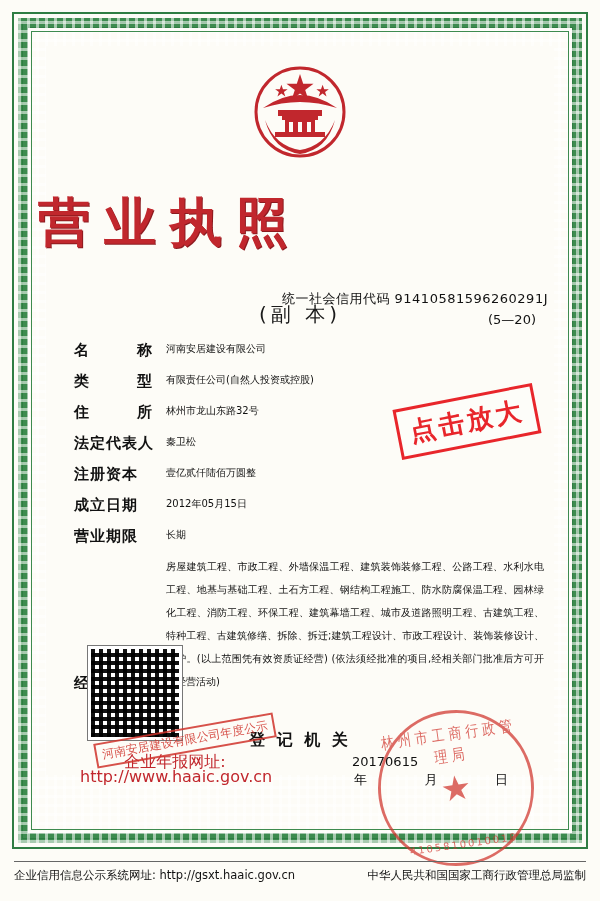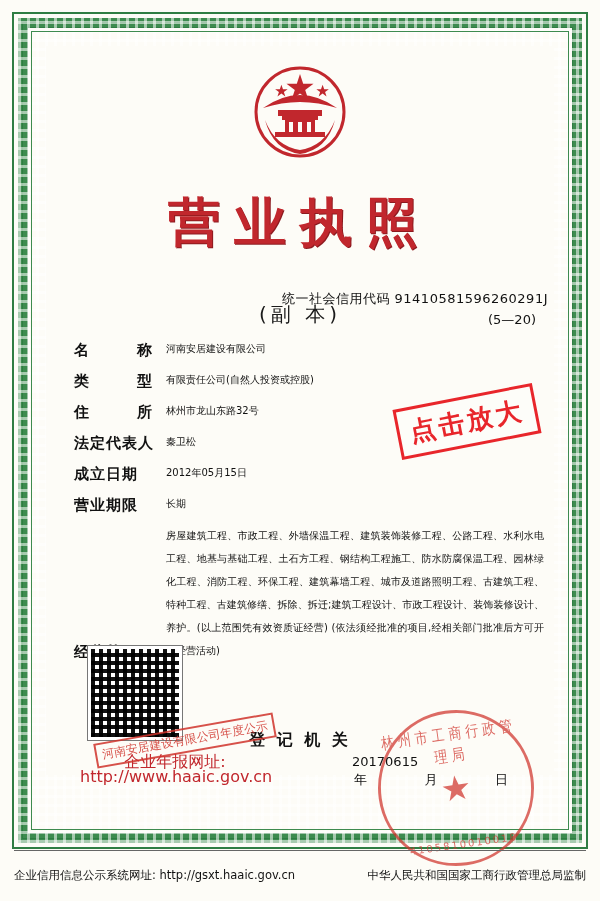--- a/index.html
+++ b/index.html
@@ -83,21 +83,21 @@
     top: 22px;
     width: 110px;
     height: 110px;
   }
 
   
   .title {
     position: absolute;
     top: 150px;
     left: 0; right: 0;
-    text-align: center;
+    text-align: left;
     font-family: "DejaVu Sans", "Liberation Sans", sans-serif;
     font-size: 52px;
     font-weight: bold;
     letter-spacing: 14px;
     color: #c1272d;
     text-shadow: 1px 1px 0 #8c1a1f;
   }
   .subtitle {
     position: absolute;
     top: 228px;
@@ -295,21 +295,21 @@
     background: rgba(255,255,255,0.25);
   }
 
   
   .footer {
     position: absolute;
     left: 14px;
     right: 14px;
     bottom: 18px;
     border-top: 1px solid #666;
-    padding-top: 17px;
+    padding-top: 6px;
     display: flex;
     justify-content: space-between;
     font-size: 11.5px;
     color: #111;
   }
 </style>
 </head>
 <body>
 
 <div class="license">
@@ -359,20 +359,24 @@
       </div>
       <div class="row">
         <div class="label">住　　所</div>
         <div class="value">林州市龙山东路32号</div>
       </div>
       <div class="row">
         <div class="label spread4">法定代表人</div>
         <div class="value">秦卫松</div>
       </div>
       <div class="row">
+        <div class="label spread4">注册资本</div>
+        <div class="value">壹亿贰仟陆佰万圆整</div>
+      </div>
+      <div class="row">
         <div class="label spread4">成立日期</div>
         <div class="value">2012年05月15日</div>
       </div>
       <div class="row">
         <div class="label spread4">营业期限</div>
         <div class="value">长期</div>
       </div>
       <div class="row">
         <div class="label spread4">经营范围</div>
         <div class="value scope">

